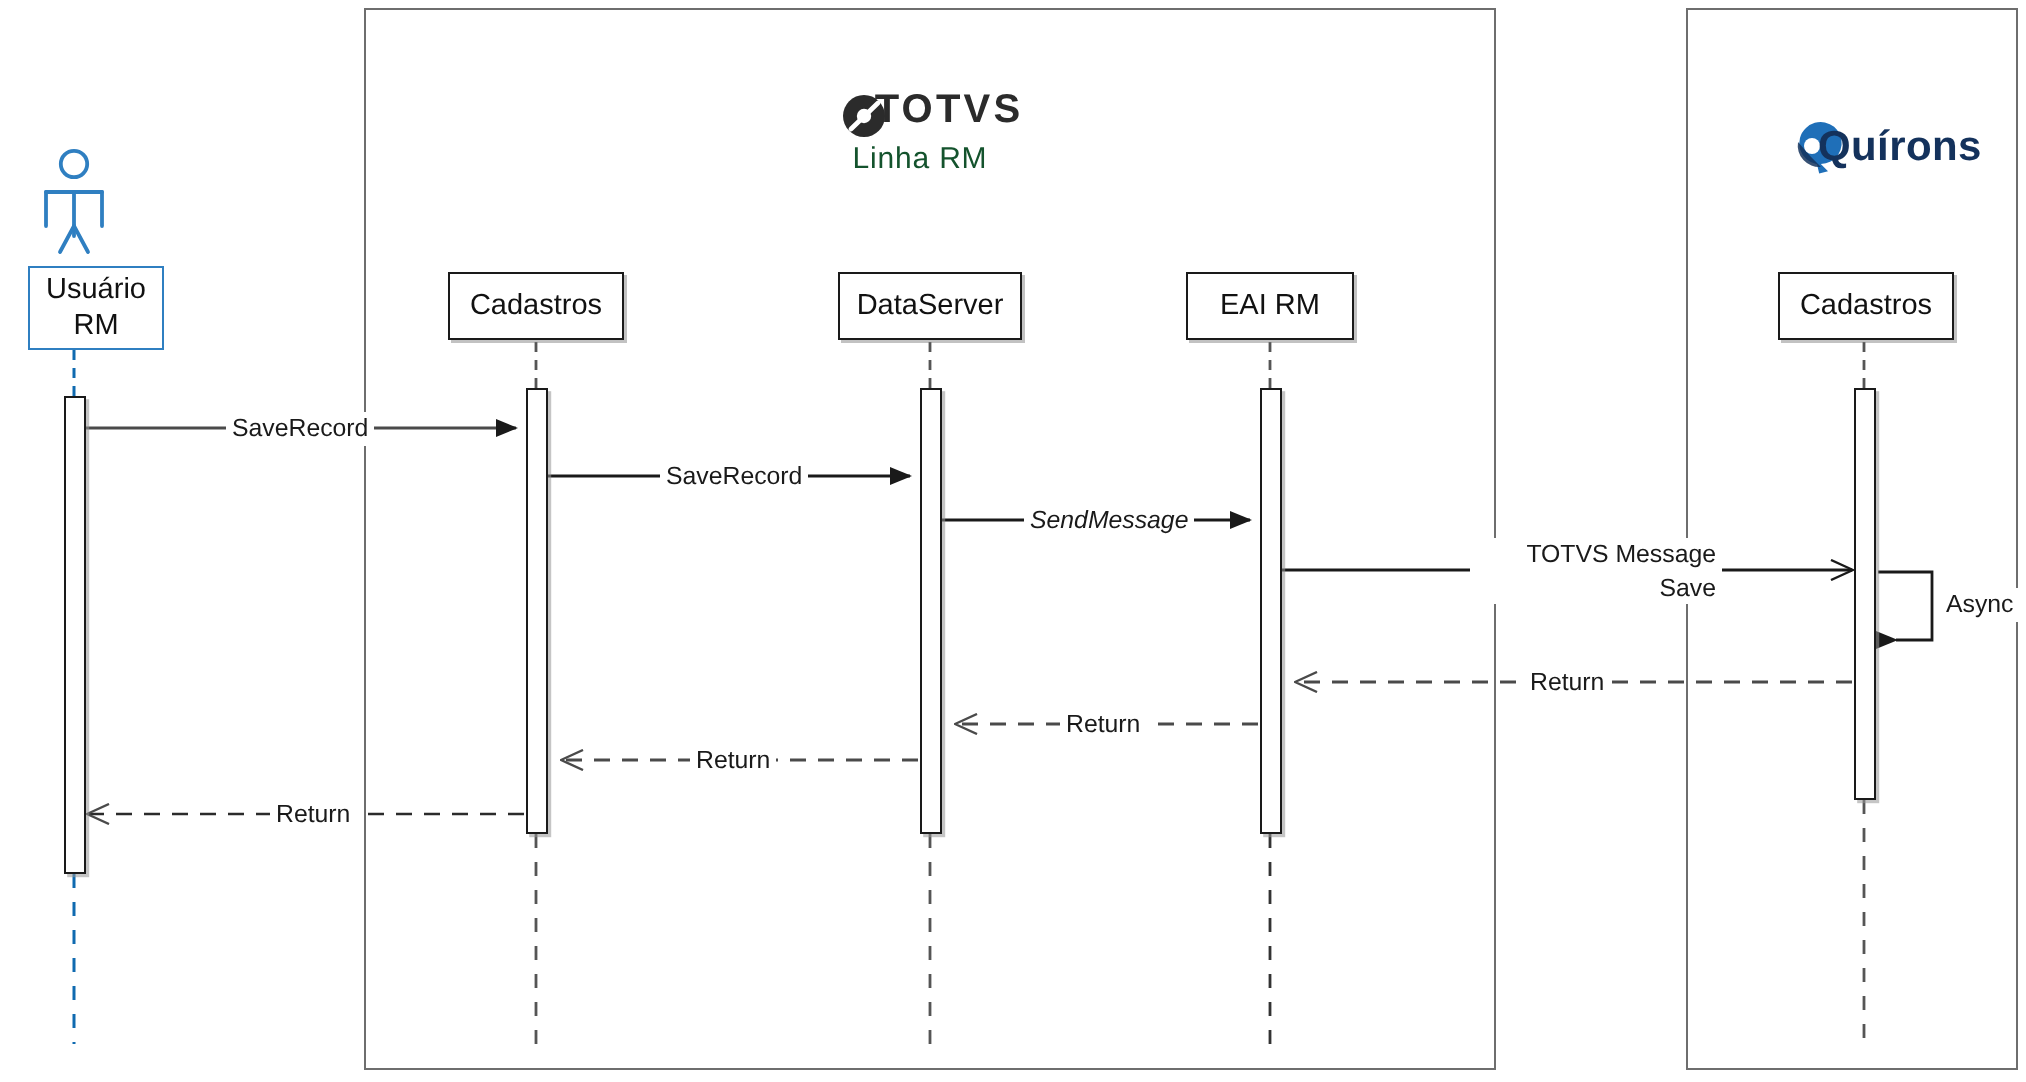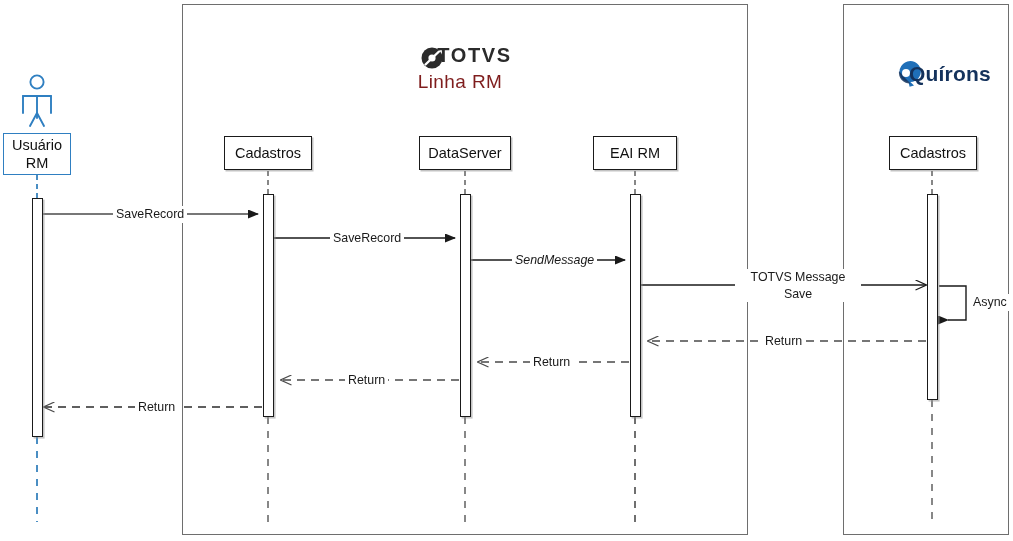--- a/index.html
+++ b/index.html
@@ -46,22 +46,22 @@
     gap: 7px;
   }
   .brand-name {
     font-size: 20px;
     font-weight: bold;
     letter-spacing: 1.6px;
     color: #2b2b2b;
   }
   .brand-sub {
     margin-top: 4px;
-    font-size: 19px;
-    color: #7f1d1d;
+    font-size: 15px;
+    color: #14532d;
     letter-spacing: .4px;
   }
   .brand-name-q {
     font-size: 21px;
     font-weight: bold;
     letter-spacing: .2px;
     color: #14325c;
   }
 
   
@@ -70,20 +70,21 @@
     border: 1.3px solid #2f7fc1;
     background: #ffffff;
     box-sizing: border-box;
     display: flex;
     flex-direction: column;
     align-items: center;
     justify-content: center;
     line-height: 1.25;
     font-size: 14.5px;
     color: #111;
+    margin-left: 11px;
   }
 
   
   .part-box {
     position: absolute;
     border: 1.3px solid #1a1a1a;
     background: #ffffff;
     box-sizing: border-box;
     display: flex;
     align-items: center;
@@ -104,21 +105,21 @@
   }
 
   
   .msg-label {
     position: absolute;
     font-size: 12.4px;
     color: #1a1a1a;
     background: #ffffff;
     padding: 0 3px;
     white-space: nowrap;
-    text-align: center;
+    text-align: right;
     line-height: 1.35;
     user-select: none;
   }
   .msg-label.two-line {
     white-space: normal;
     width: 120px;
   }
 </style>
 </head>
 <body>

